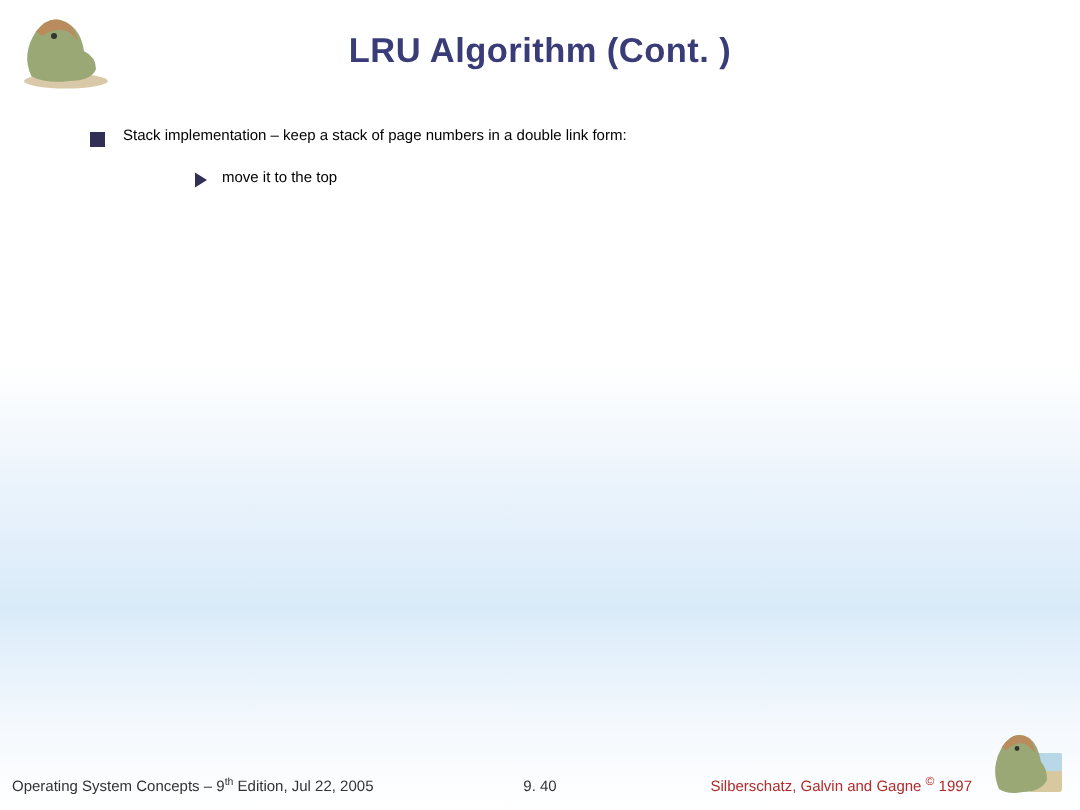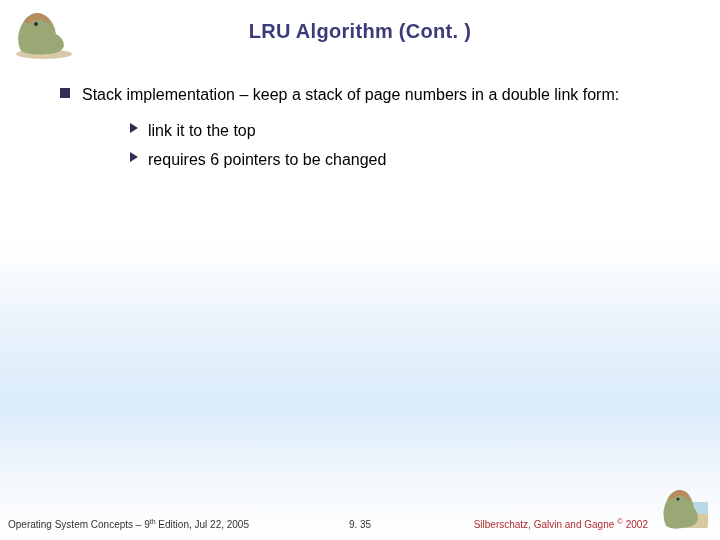--- a/index.html
+++ b/index.html
@@ -5,21 +5,21 @@
   * { box-sizing: border-box; margin: 0; padding: 0; }
   html, body { width: 720px; height: 540px; overflow: hidden; }
   body {
     font-family: Arial, Helvetica, sans-serif;
     background: linear-gradient(to bottom, #ffffff 0%, #ffffff 45%, #e8f2fb 62%, #d9ebf9 75%, #f5f9fd 90%, #ffffff 100%);
     position: relative;
     color: #000;
   }
   .title {
     text-align: center;
-    font-size: 20px;
+    font-size: 23px;
     font-weight: bold;
     color: #3a3c78;
     padding-top: 20px;
     letter-spacing: 0.3px;
   }
   .dino-top {
     position: absolute;
     top: 6px;
     left: 6px;
     width: 70px;
@@ -30,21 +30,21 @@
     bottom: 6px;
     right: 6px;
     width: 58px;
     height: 50px;
   }
   .content {
     position: absolute;
     top: 84px;
     left: 60px;
     right: 40px;
-    font-size: 16px;
+    font-size: 10px;
     line-height: 1.35;
   }
   .lvl1 { margin-bottom: 14px; padding-left: 22px; position: relative; }
   .lvl1::before {
     content: "";
     position: absolute;
     left: 0; top: 4px;
     width: 10px; height: 10px;
     background: #322f55;
   }
@@ -88,33 +88,32 @@
   <ellipse cx="38" cy="48" rx="28" ry="5" fill="#d9c9a8"></ellipse>
   <path d="M15 45 Q 8 30 18 15 Q 28 2 40 10 Q 48 15 50 28 Q 58 32 58 40 Q 55 48 40 48 Q 25 50 15 45 Z" fill="#9aa876"></path>
   <path d="M18 15 Q 28 2 40 10 Q 44 14 46 22 Q 38 8 22 18 Z" fill="#b88c5c"></path>
   <circle cx="30" cy="18" r="2" fill="#333"></circle>
 </svg>
 
 <div class="title">LRU Algorithm (Cont. )</div>
 
 <div class="content">
   <div class="lvl1">Stack implementation – keep a stack of page numbers in a double link form:</div>
-  <div class="lvl3">link it to the top</div>
-  <div class="lvl3">requires 6 pointers to be changed</div>
+  <div class="lvl3">move it to the top</div>
 </div>
 
 <svg class="dino-bottom" viewBox="0 0 58 50">
   <rect x="30" y="28" width="22" height="16" fill="#d8c8a0" rx="2"></rect>
   <rect x="34" y="18" width="18" height="12" fill="#b8d8e8" rx="1"></rect>
   <path d="M10 42 Q 4 28 12 14 Q 20 2 30 8 Q 36 12 38 24 Q 42 28 42 36 Q 38 44 26 44 Q 16 46 10 42 Z" fill="#9aa876"></path>
   <path d="M12 14 Q 20 2 30 8 Q 33 11 34 18 Q 26 6 15 16 Z" fill="#b88c5c"></path>
   <circle cx="22" cy="15" r="1.6" fill="#333"></circle>
 </svg>
 
 <div class="footer">
   <div class="footer-left">
     <span>Operating System Concepts – 9</span><span class="sup">th</span><span> Edition, Jul 22, 2005</span>
   </div>
-  <div class="footer-center">9. 35</div>
+  <div class="footer-center">9. 40</div>
   <div class="footer-right">
-    <span>Silberschatz, Galvin and Gagne </span><span class="copy">©</span><span> 2002</span>
+    <span>Silberschatz, Galvin and Gagne </span><span class="copy">©</span><span> 1997</span>
   </div>
 </div>
 
 </body></html>

